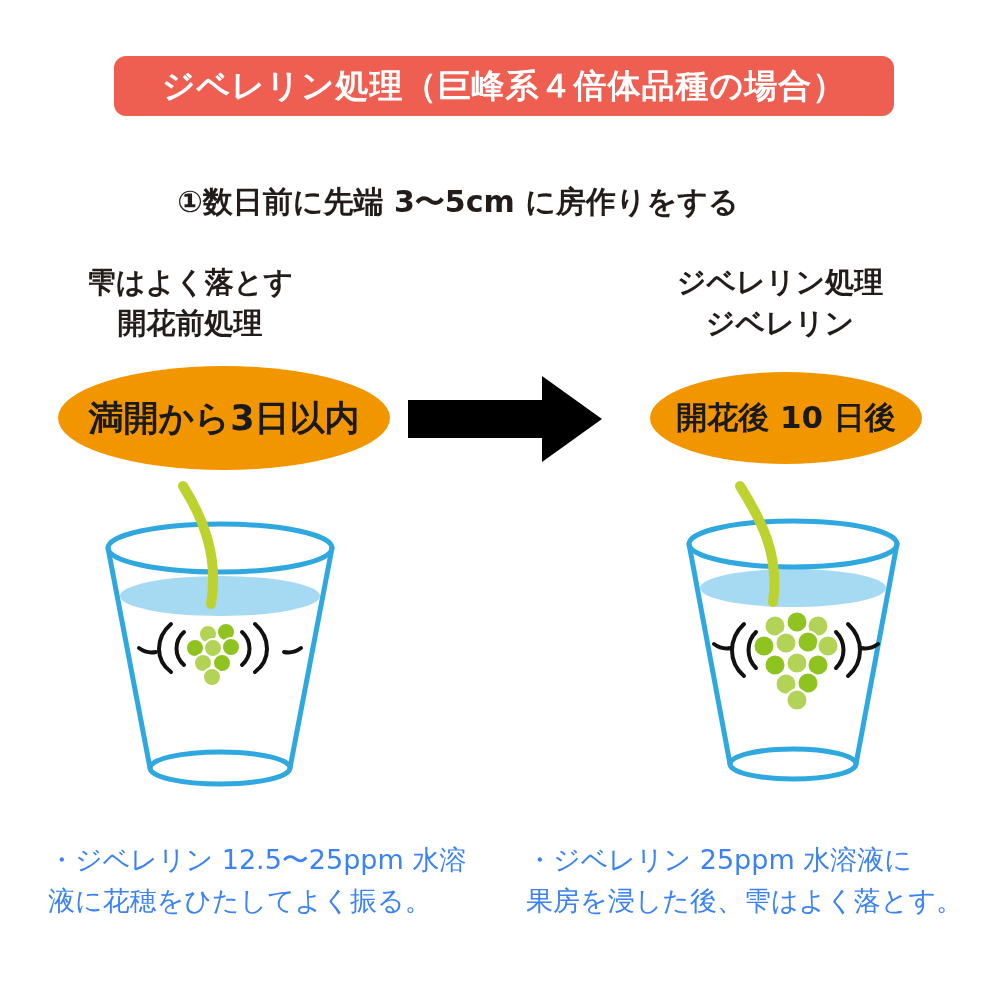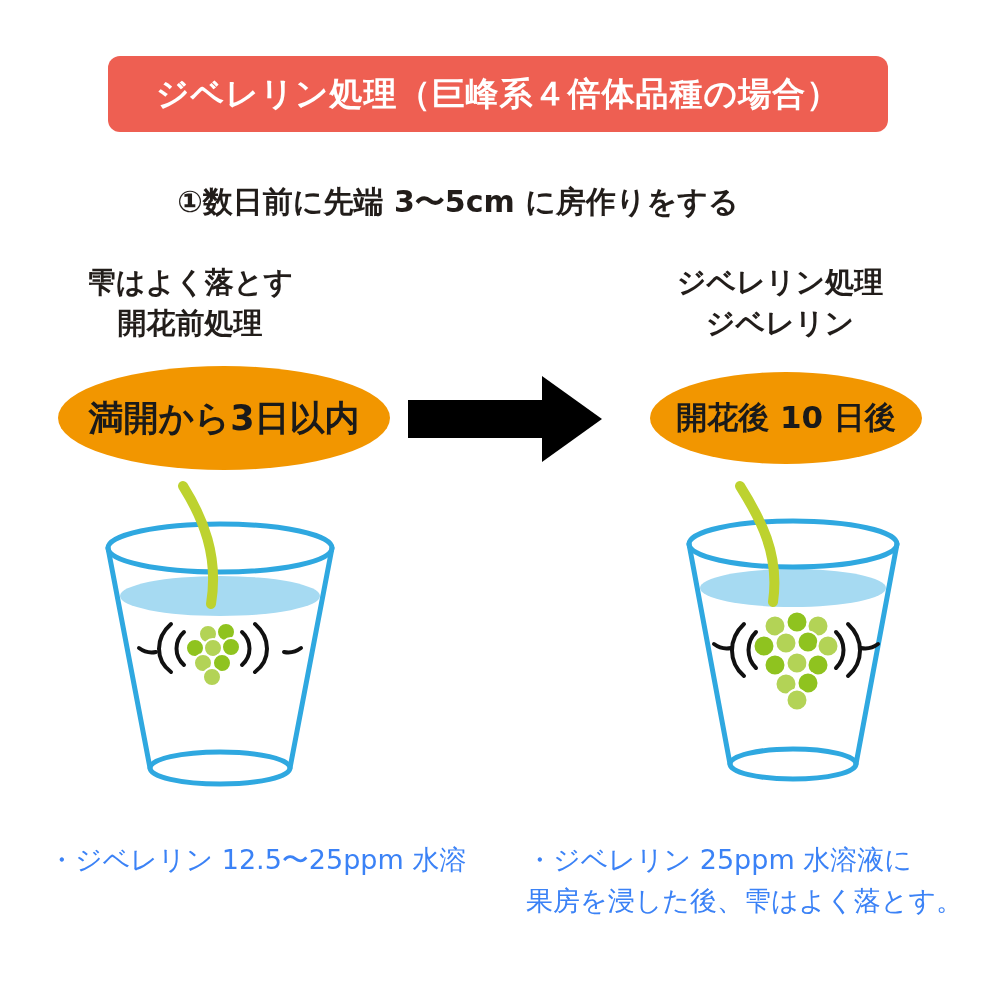--- a/index.html
+++ b/index.html
@@ -5,21 +5,21 @@
   * { margin:0; padding:0; box-sizing:border-box; }
   html,body { width:1000px; height:1000px; }
   body {
     background:#ffffff;
     font-family:"DejaVu Sans","Liberation Sans",sans-serif;
     color:#221d1a;
     position:relative;
     overflow:hidden;
   }
   .banner {
-    position:absolute; left:108px; top:56px; width:780px; height:76px;
+    position:absolute; left:114px; top:56px; width:780px; height:60px;
     background:#ee5f52; border-radius:12px;
     display:flex; align-items:center; justify-content:center;
   }
   .banner .banner-text {
     color:#ffffff; font-weight:bold; font-size:33px; letter-spacing:1px; white-space:nowrap;
   }
   .step1 {
     position:absolute; left:0; top:182px; width:916px;
     text-align:center; font-size:30px; font-weight:bold; white-space:nowrap;
   }
@@ -142,19 +142,20 @@
       <circle cx="119" cy="185" r="10.5" fill="#b3d356"></circle>
       <circle cx="140" cy="187" r="10.5" fill="#8fc31f"></circle>
       <circle cx="108" cy="206" r="10.5" fill="#b3d356"></circle>
       <circle cx="130" cy="205" r="10.5" fill="#8fc31f"></circle>
       <circle cx="119" cy="222" r="10.5" fill="#b3d356"></circle>
     </g>
   </svg>
 
   <div class="note left-col">
     <div>・ジベレリン 12.5〜25ppm 水溶</div>
+    <div>液に花穂をひたしてよく振る。</div>
   </div>
   <div class="note right-col">
     <div>・ジベレリン 25ppm 水溶液に</div>
     <div>果房を浸した後、雫はよく落とす。</div>
   </div>
 
 </div>
 
 </body></html>

